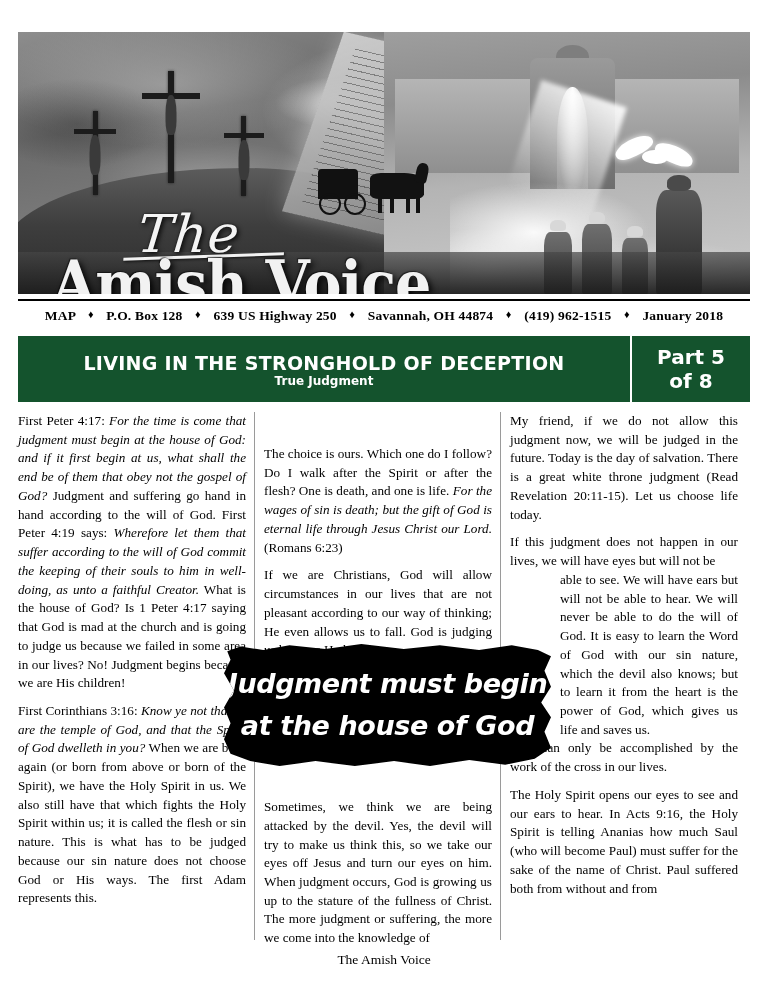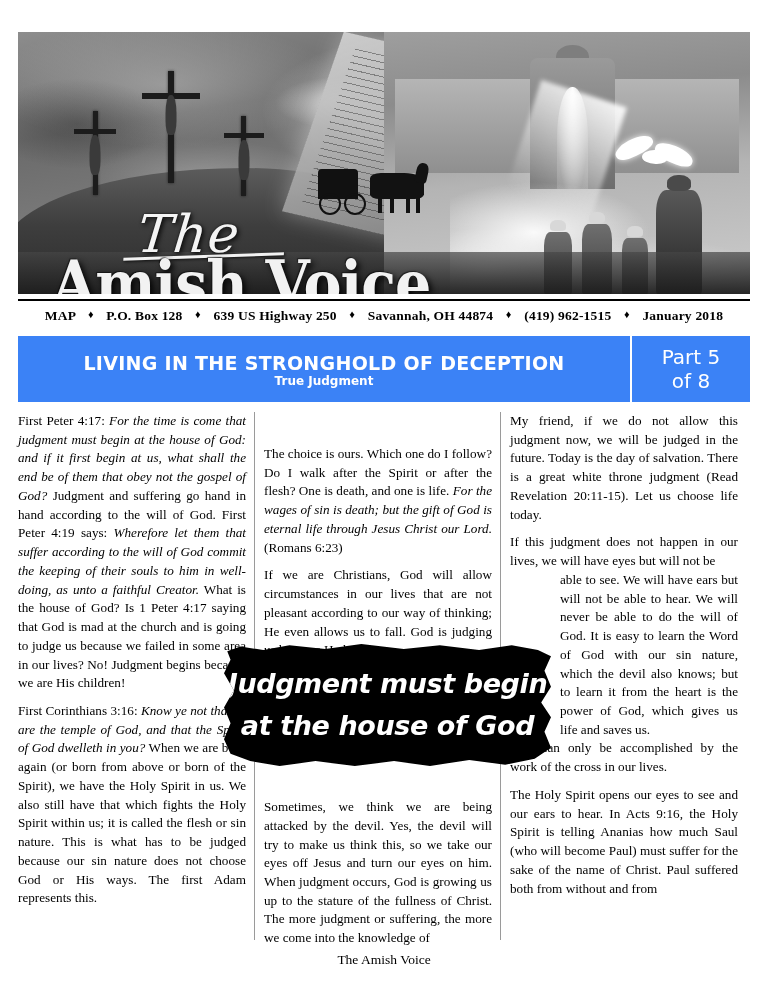--- a/index.html
+++ b/index.html
@@ -308,21 +308,21 @@
     background: #000;
   }
 
   
   .banner {
     position: absolute;
     left: 18px;
     top: 336px;
     width: 732px;
     height: 66px;
-    background: #3b82f6;
+    background: #14532d;
     display: flex;
   }
   .banner-main {
     flex: 1 1 auto;
     display: flex;
     flex-direction: column;
     align-items: center;
     justify-content: center;
     color: #fff;
     padding-top: 2px;
@@ -340,21 +340,21 @@
   }
   .banner-part {
     flex: 0 0 118px;
     border-left: 2px solid #fff;
     display: flex;
     flex-direction: column;
     align-items: center;
     justify-content: center;
     color: #fff;
     font-family: "DejaVu Sans", sans-serif;
-    font-weight: normal;
+    font-weight: bold;
     font-size: 20px;
     line-height: 1.22;
   }
 
   
   .cols {
     position: absolute;
     left: 18px;
     top: 412px;
     width: 732px;

